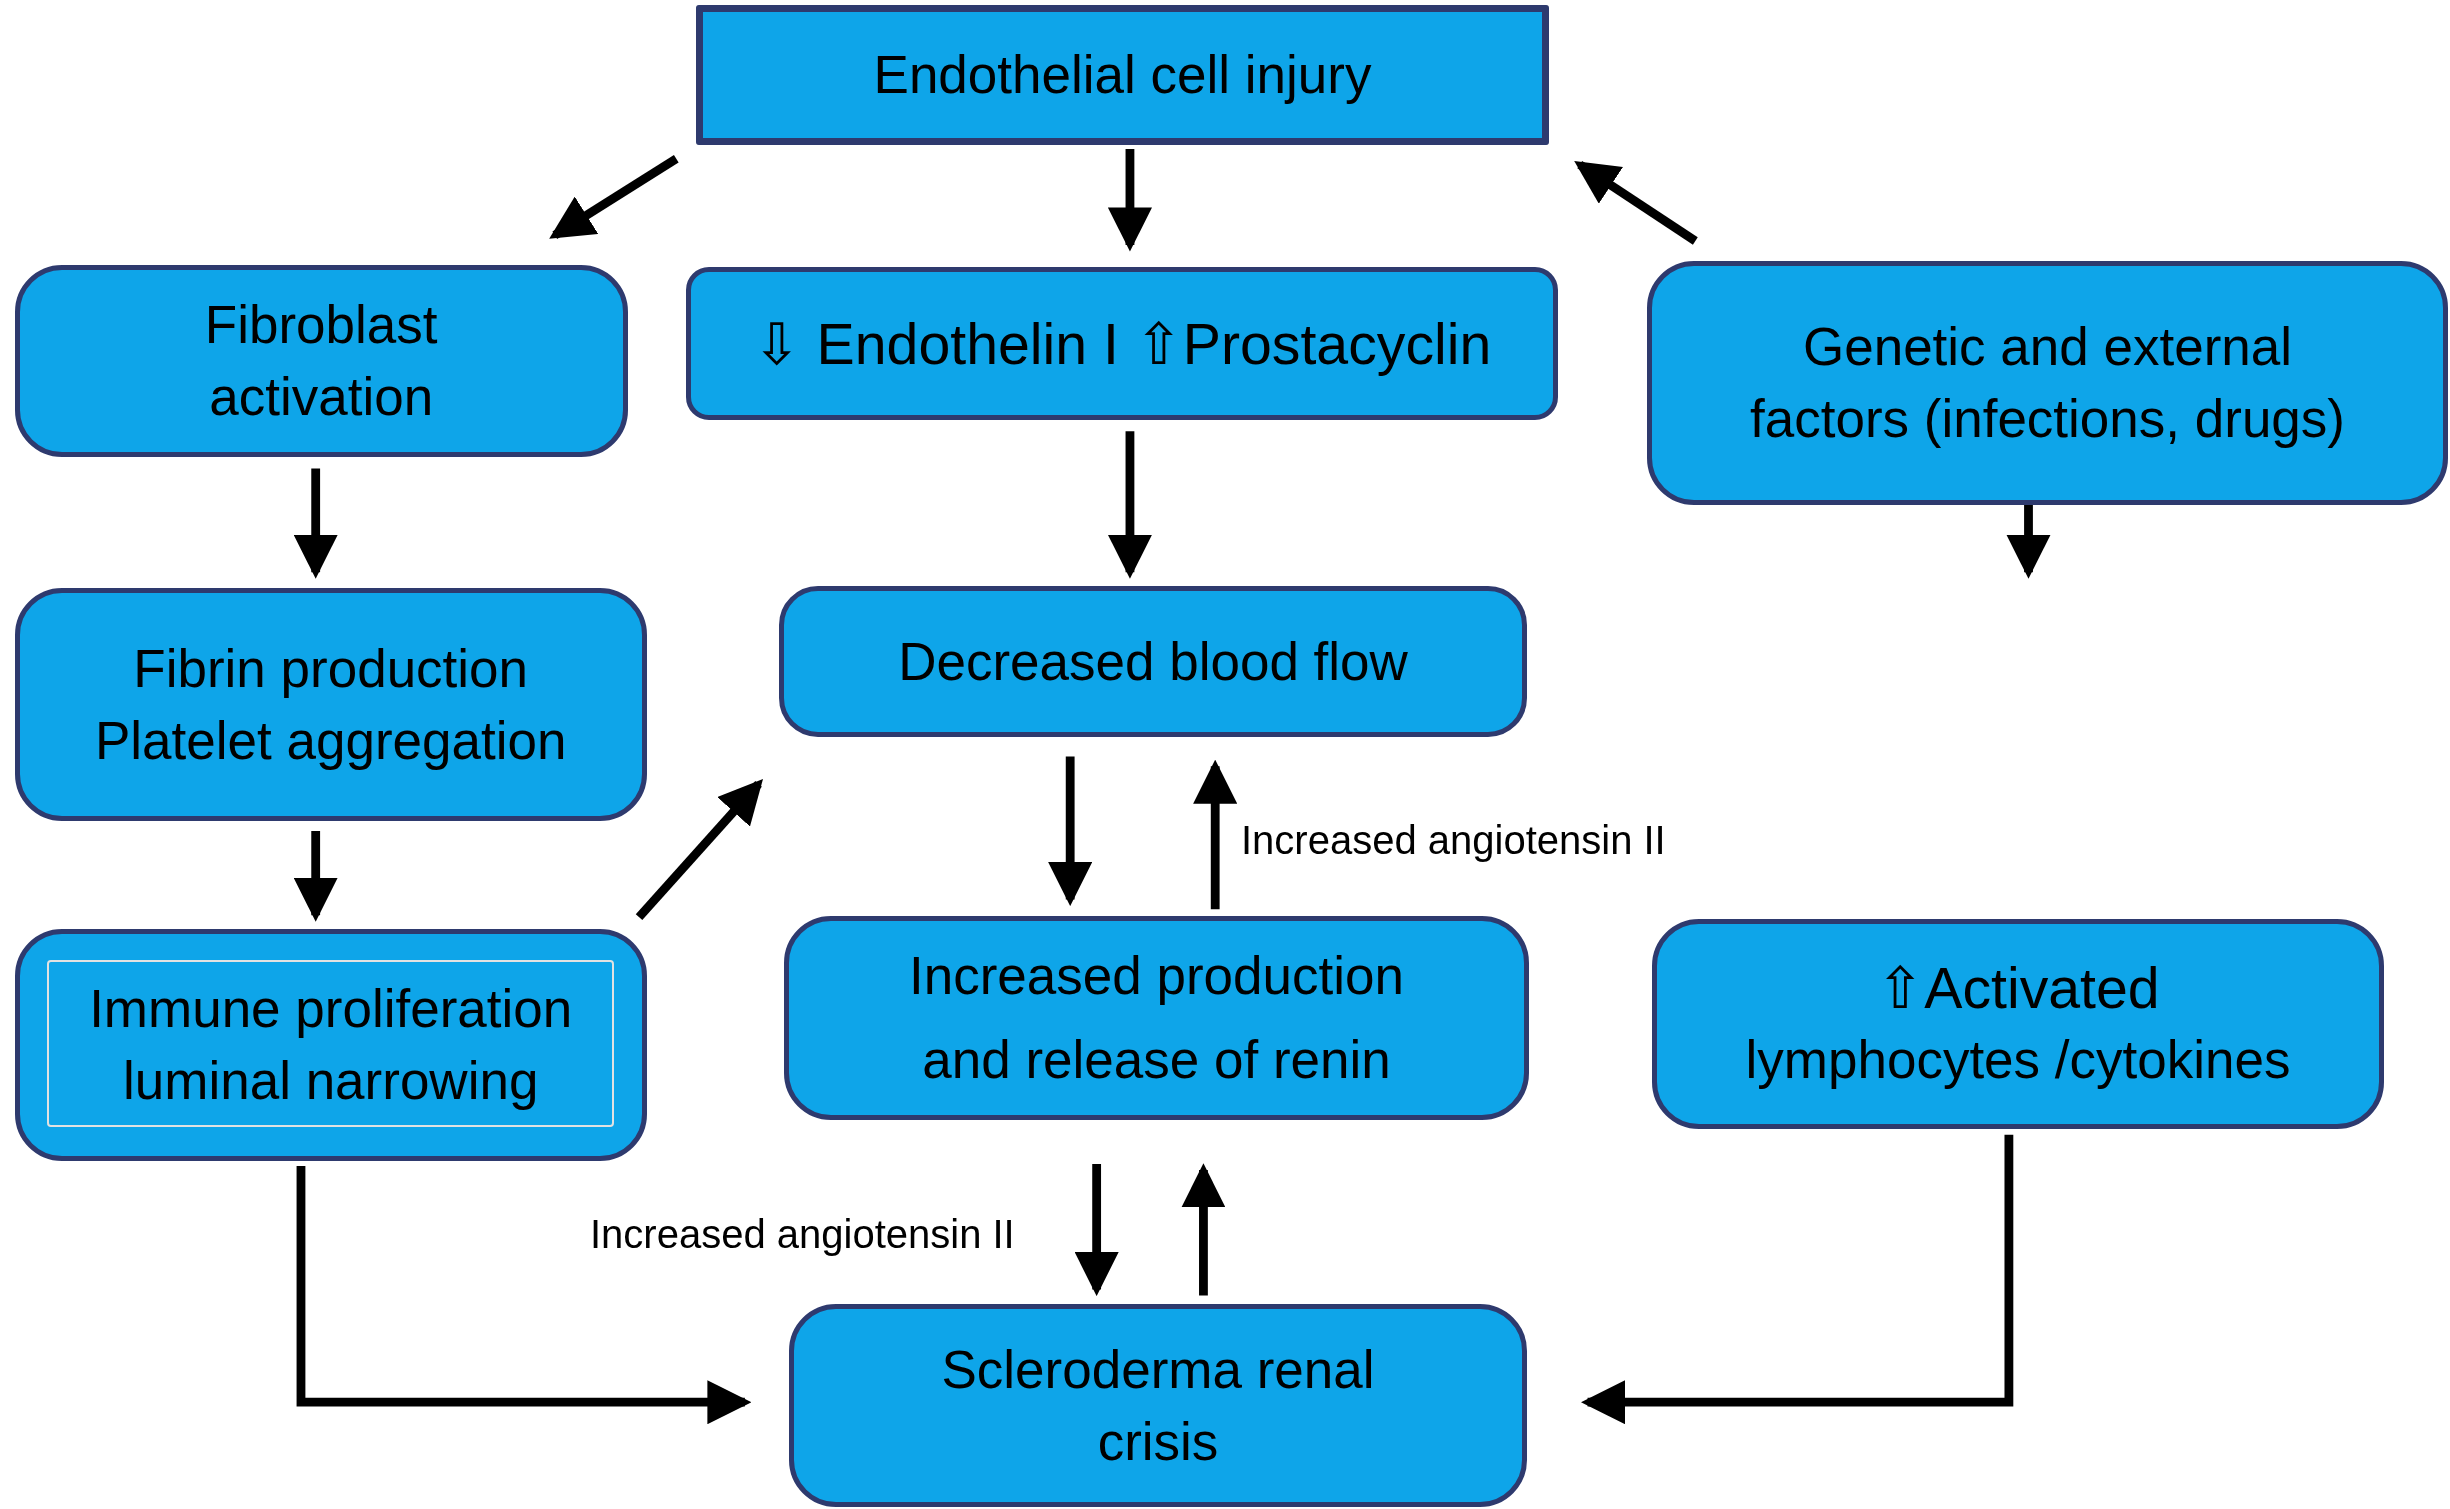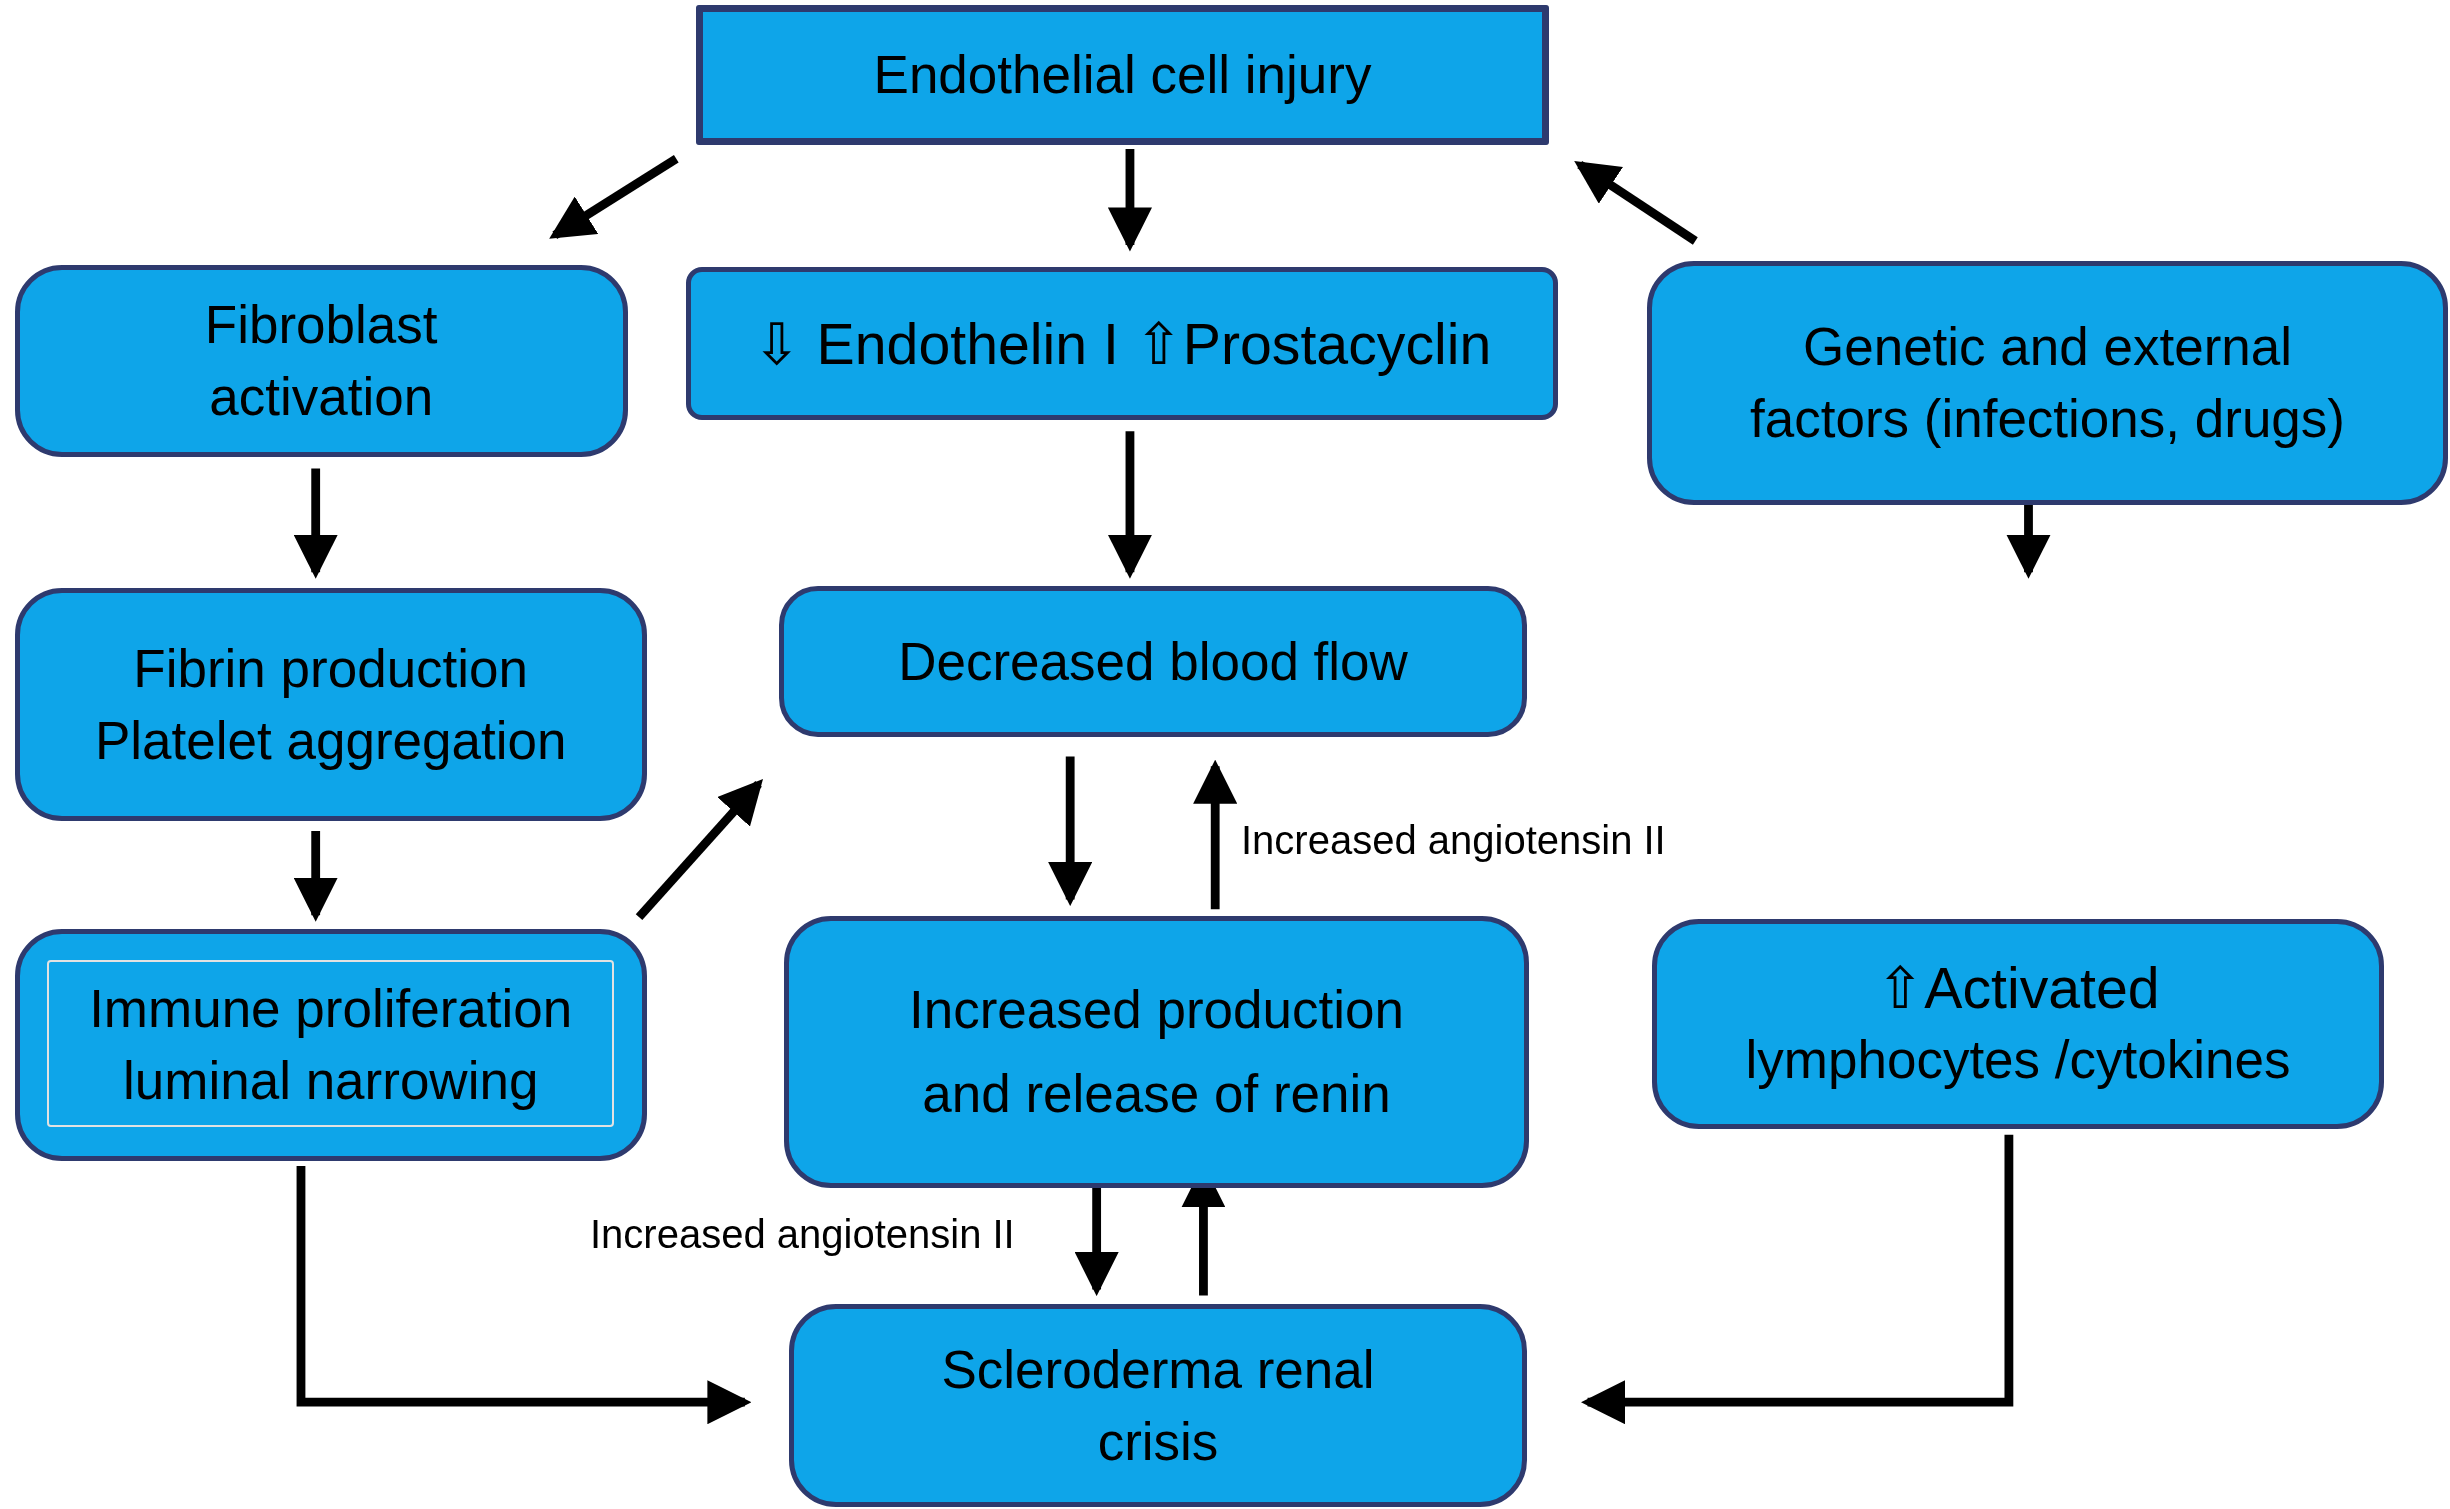--- a/index.html
+++ b/index.html
@@ -31,27 +31,27 @@
     box-sizing: border-box;
     z-index: 2;
   }
   .node .line { white-space: nowrap; }
   .node-endothelial {
     left: 696px; top: 4.9px; width: 853px; height: 140px;
     border-radius: 2.9px;
     border-width: 7.8px;
   }
   .node-fibroblast   { left: 14.7px;   top: 265px; width: 613px; height: 192px; }
-  .node-endothelin   { left: 686px;  top: 267px; width: 872px; height: 153px; border-radius: 16px; }
+  .node-endothelin   { left: 686px;  top: 267px; width: 872px; height: 153px; border-radius: 23px; }
   .node-genetic      { left: 1647px; top: 261px; width: 801px; height: 244px; }
   .node-fibrin       { left: 14.7px;   top: 588px; width: 632px; height: 233px; }
   .node-decreased    { left: 779px;  top: 586px; width: 748px; height: 151px; border-radius: 39px; }
   .node-immune       { left: 1652px; top: 586px; width: 720px; height: 161px; }
   .node-intimal      { left: 14.7px;   top: 929px; width: 632px; height: 232px; }
-  .node-renin        { left: 784px;  top: 916px; width: 745px; height: 272px; gap: 12px; }
+  .node-renin        { left: 784px;  top: 916px; width: 745px; height: 204px; gap: 12px; }
   .node-lymphocytes  { left: 1652px; top: 919px; width: 732px; height: 210px; }
   .node-scleroderma  { left: 789px;  top: 1304px; width: 738px; height: 203px; }
   .inner-frame {
     position: absolute;
     left: 27.4px; right: 27.4px; top: 25.5px; bottom: 29px;
     border: 2px solid #e2e2e2;
     border-radius: 3.9px;
     pointer-events: none;
   }
   .edge-label {

